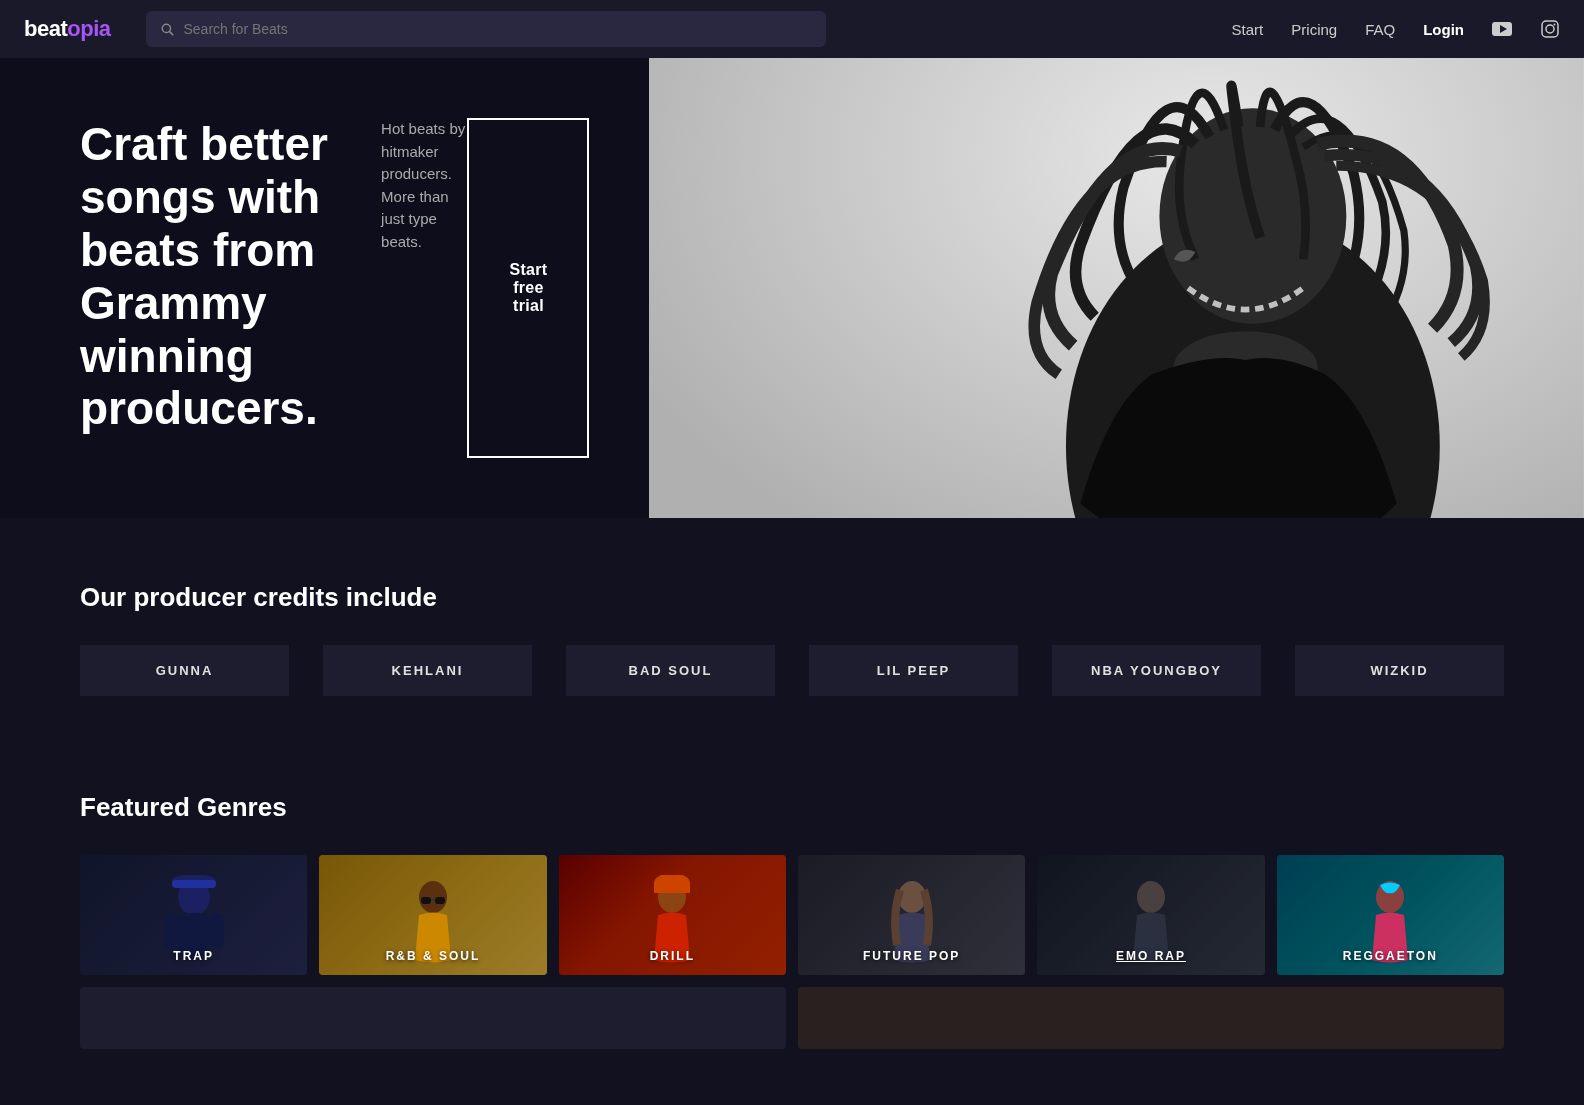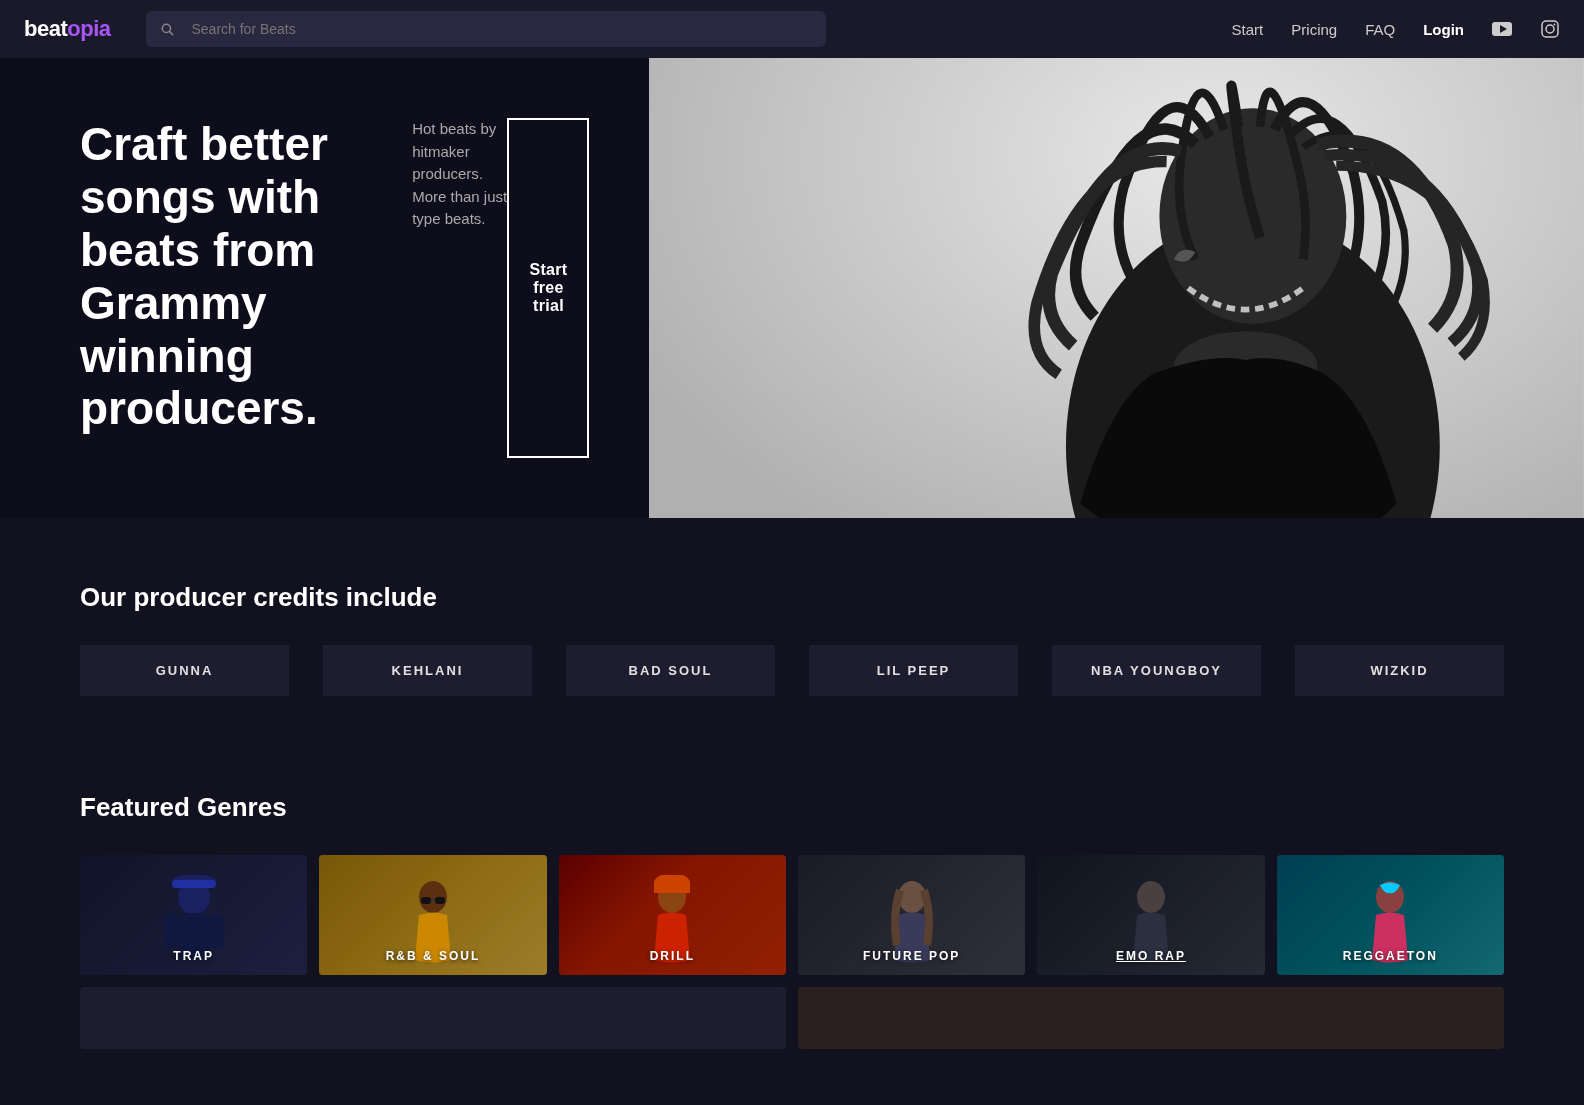--- a/index.html
+++ b/index.html
@@ -20,21 +20,21 @@
       gap: 20px;
     }
     .search-bar {
       flex: 1;
       display: flex;
       align-items: center;
       background: #2a2840;
       border-radius: 6px;
       padding: 0 14px;
       height: 36px;
-      gap: 16px;
+      gap: 8px;
       max-width: 680px;
     }
     .search-icon-svg {
       color: #888;
       flex-shrink: 0;
     }
     .search-input {
       background: none;
       border: none;
       outline: none;
@@ -90,21 +90,21 @@
       font-size: 15px;
       color: #aaa;
       margin-bottom: 36px;
       line-height: 1.5;
     }
     .hero-btn {
       display: inline-block;
       border: 2px solid #fff;
       color: #fff;
       background: transparent;
-      padding: 14px 20px;
+      padding: 14px 40px;
       font-size: 16px;
       font-weight: 600;
       cursor: pointer;
       letter-spacing: 0.3px;
       width: fit-content;
     }
     .hero-right {
       flex: 1;
       background: #ccc;
       position: relative;

